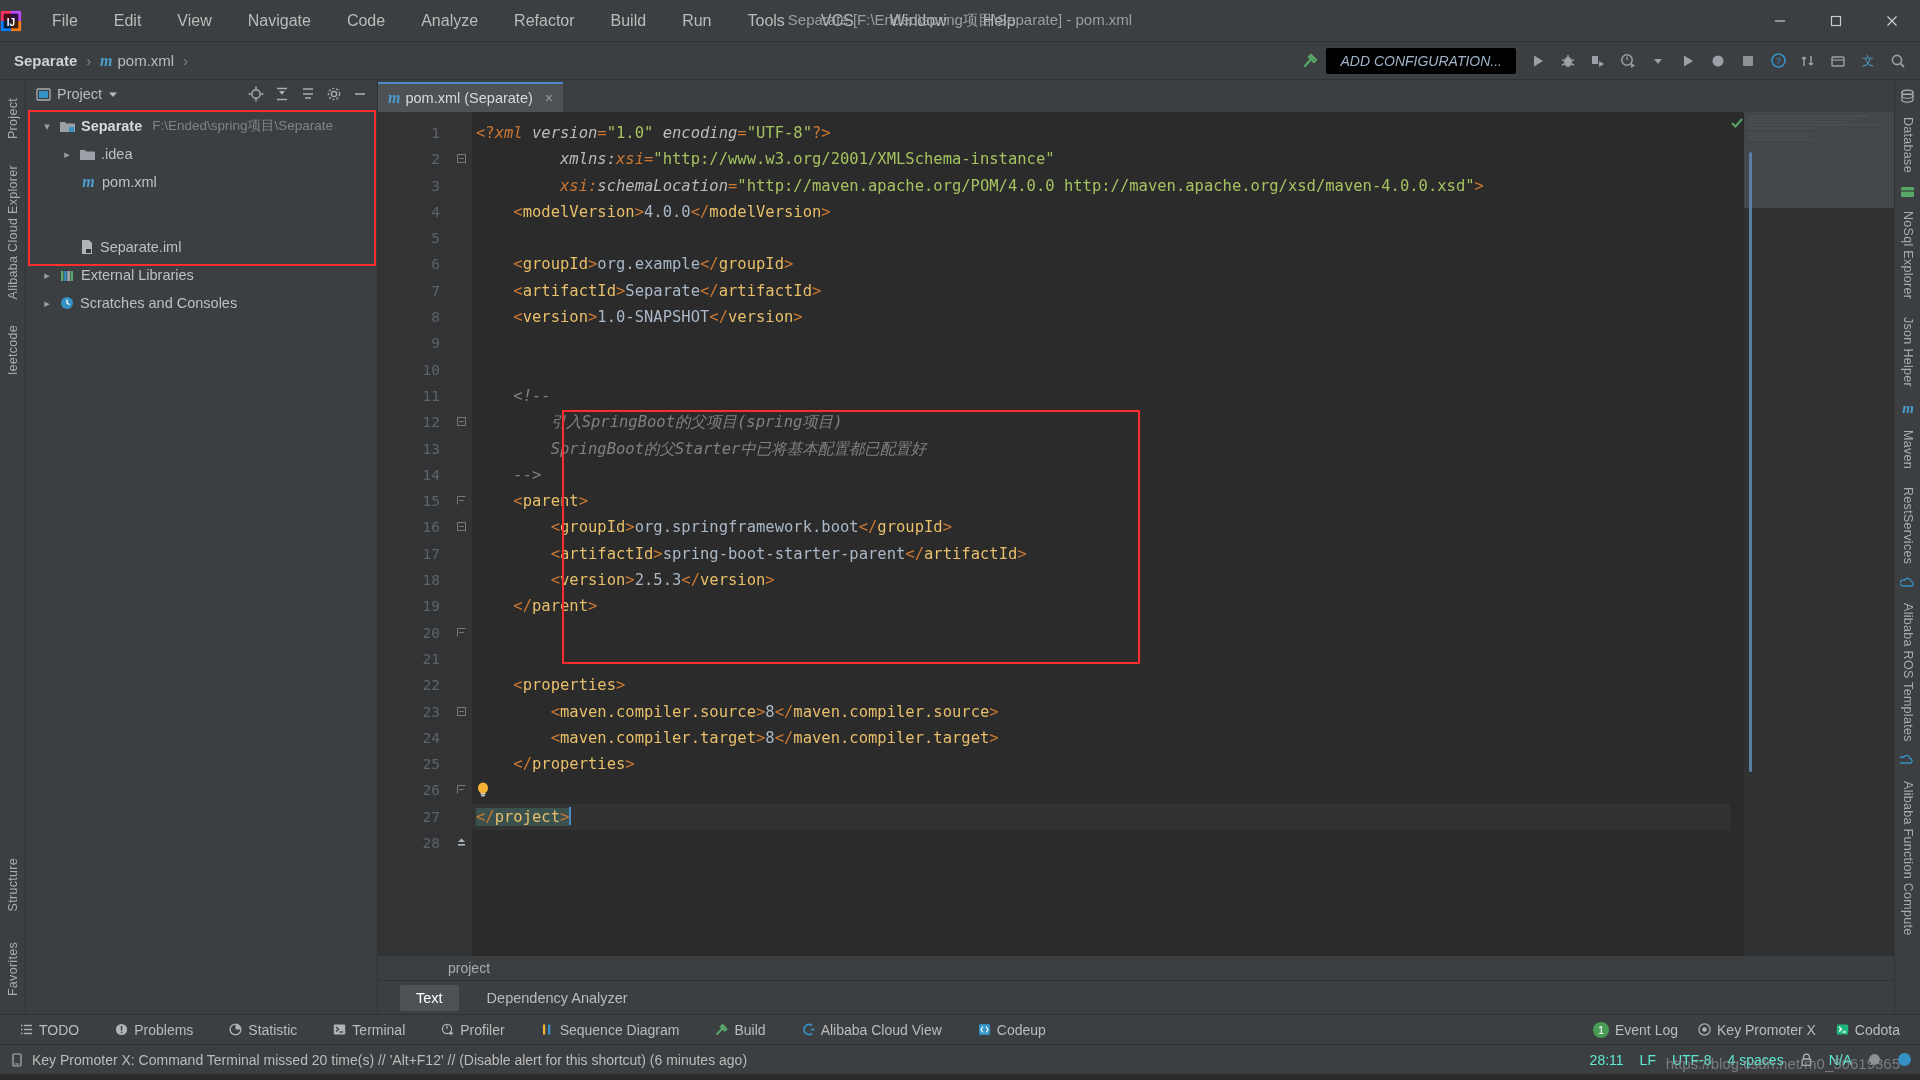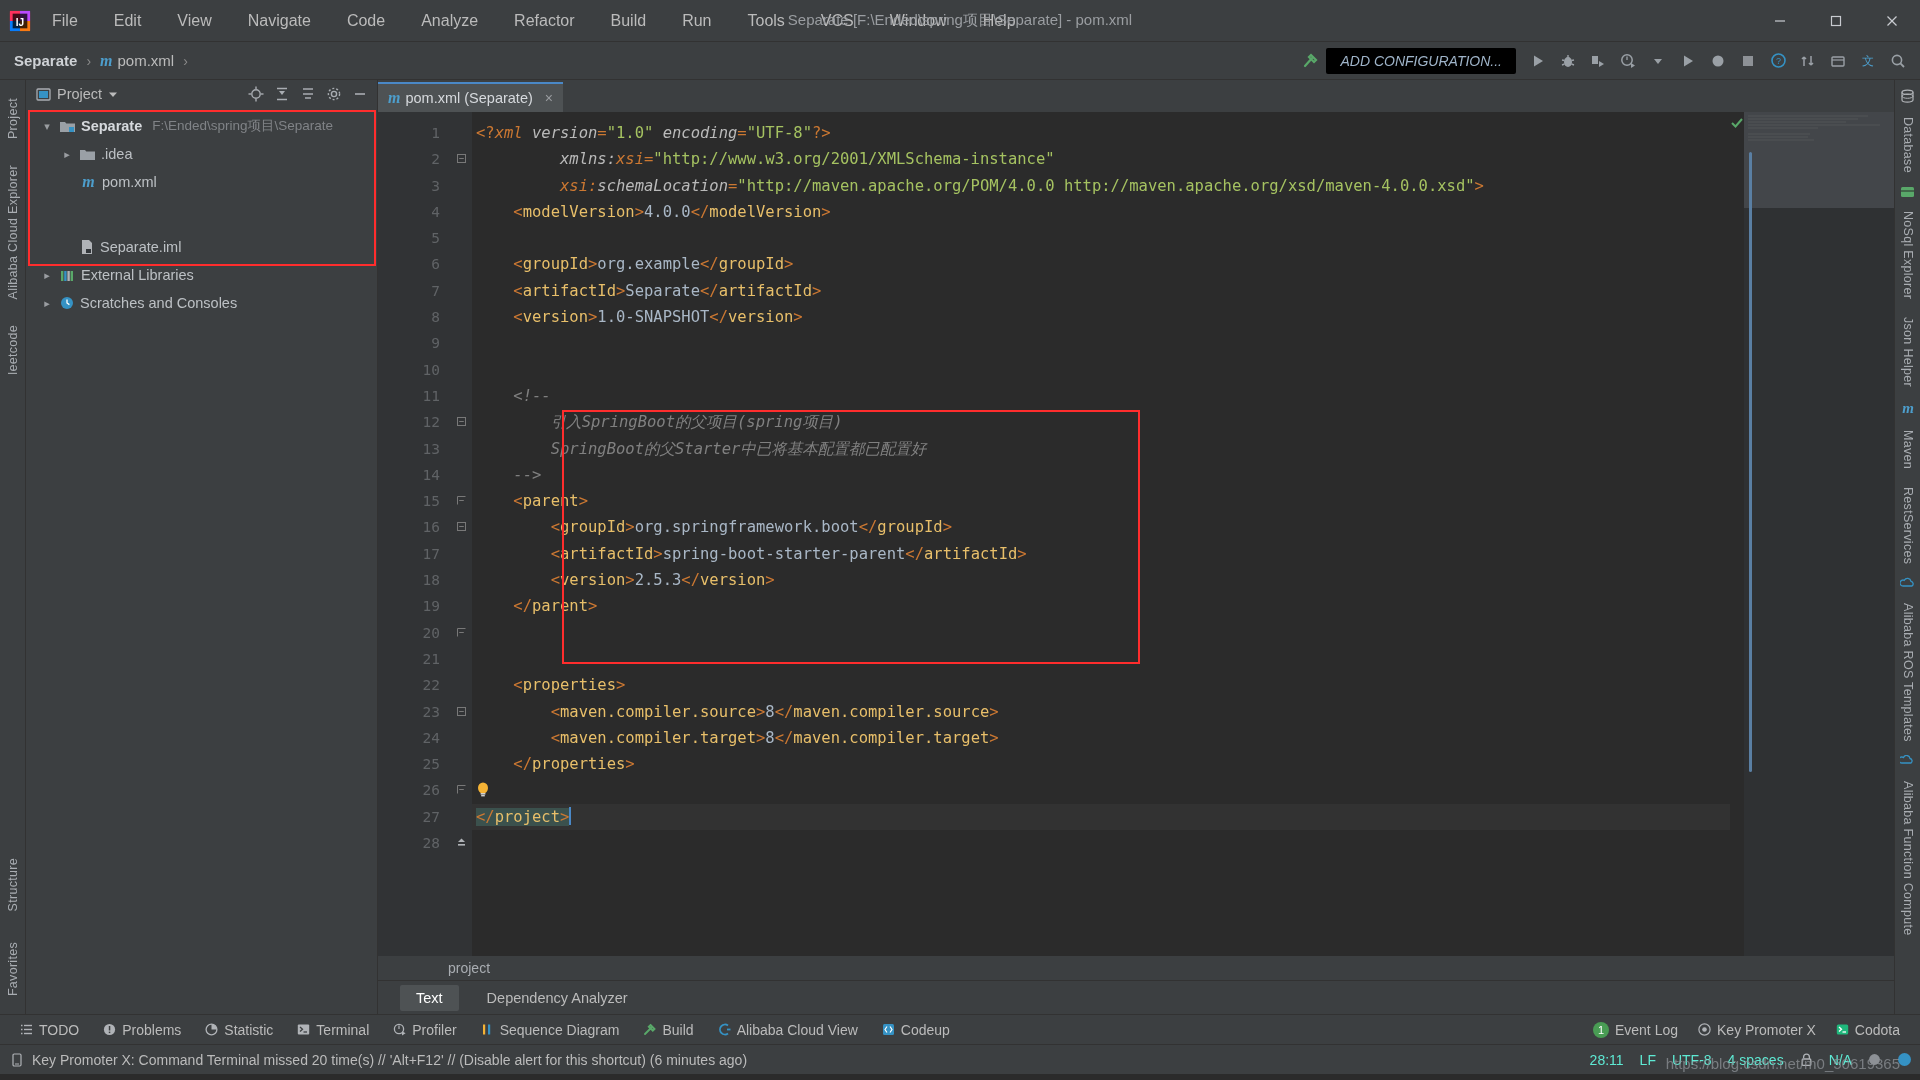--- a/index.html
+++ b/index.html
@@ -10,21 +10,21 @@
     overflow: hidden;
     -webkit-font-smoothing: antialiased;
   }
   #app { position: relative; width: 1920px; height: 1080px; background: #2b2b2b; }
 
   
   .titlebar {
     height: 42px; background: #3c3f41; display: flex; align-items: center;
     border-bottom: 1px solid #323232; position: relative;
   }
-  .logo { width: 40px; display: flex; align-items: center; justify-content: center; }
+  .logo { width: 40px; display: flex; align-items: center; }
   .logo-svg { width: 22px; height: 22px; }
   .menubar { display: flex; align-items: center; gap: 12px; }
   .menu-item {
     color: #bbbbbb; font-size: 16px; padding: 4px 12px; cursor: default;
     white-space: nowrap;
   }
   .win-title {
     position: absolute; left: 50%; transform: translateX(-50%);
     color: #9a9da1; font-size: 15px; white-space: nowrap;
   }
@@ -124,21 +124,21 @@
 
   
   .vstrip-right { width: 26px; background: #3c3f41; display: flex; flex-direction: column;
                   align-items: center; border-left: 1px solid #323232; padding-top: 6px; gap:2px;}
   .vstrip-right .vlabel { writing-mode: vertical-rl; transform: none; }
   .vicon { margin: 3px 0; }
 
   
   .toolwin-bar {
     height: 30px; background: #3c3f41; display: flex; align-items: center;
-    padding: 0 10px; gap: 4px; border-top: 1px solid #323232; position: relative;
+    padding: 0 10px; gap: 16px; border-top: 1px solid #323232; position: relative;
   }
   .twb-item { display: flex; align-items: center; gap: 6px; color: #bbbbbb; font-size: 14px; padding: 4px 10px; white-space: nowrap;}
   .twb-right { position: absolute; right: 10px; display: flex; align-items: center; gap: 0; }
   .badge-green { background: #499c54; color: #fff; border-radius: 50%; width: 16px; height: 16px;
                  font-size: 11px; display: flex; align-items: center; justify-content: center; }
 
   .statusbar {
     height: 30px; background: #3c3f41; display: flex; align-items: center;
     padding: 3px 10px; color: #bbbbbb; font-size: 14px; position: relative; border-top: 1px solid #323232;
   }

